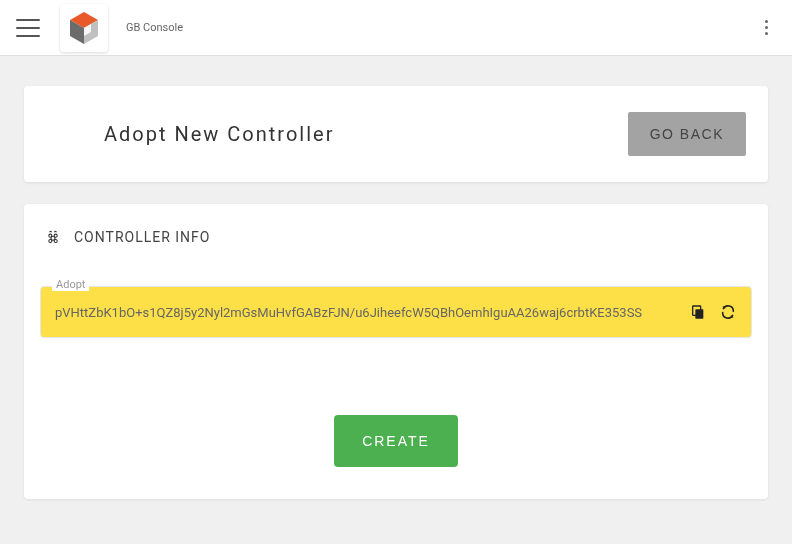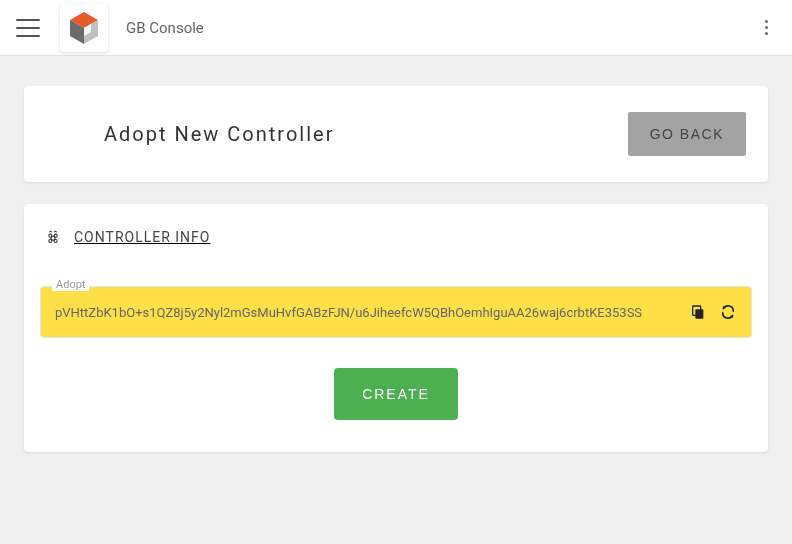--- a/index.html
+++ b/index.html
@@ -44,21 +44,21 @@
       background: #fff;
       border-radius: 4px;
       box-shadow: 0 1px 3px rgba(0,0,0,0.15);
       display: flex;
       align-items: center;
       justify-content: center;
       margin-right: 18px;
     }
     .app-title {
       color: #666;
-      font-size: 15px;
+      font-size: 11px;
       font-weight: 400;
     }
     .overflow-menu {
       position: absolute;
       right: 16px;
       top: 50%;
       transform: translateY(-50%);
       width: 20px;
       height: 24px;
       display: flex;
@@ -108,21 +108,20 @@
     }
     .form-card {
       padding: 24px 16px 32px 16px;
     }
     .section-header {
       display: flex;
       align-items: center;
       gap: 12px;
       margin-bottom: 40px;
       padding-left: 4px;
-      text-decoration: underline;
     }
     .section-title {
       font-size: 14px;
       letter-spacing: 1px;
       color: #444;
       font-weight: 400;
     }
     .field-wrap {
       position: relative;
       margin-bottom: 28px;
@@ -186,20 +185,21 @@
     .create-btn {
       background: #4caf50;
       color: #fff;
       border: none;
       padding: 18px 28px;
       font-size: 14px;
       letter-spacing: 2px;
       font-weight: 500;
       border-radius: 4px;
       cursor: pointer;
+      margin-top: 47px;
     }
     .caret {
       display: inline-block;
       width: 1px;
       height: 16px;
       background: #1976d2;
       vertical-align: middle;
     }
   </style>
 </head>

